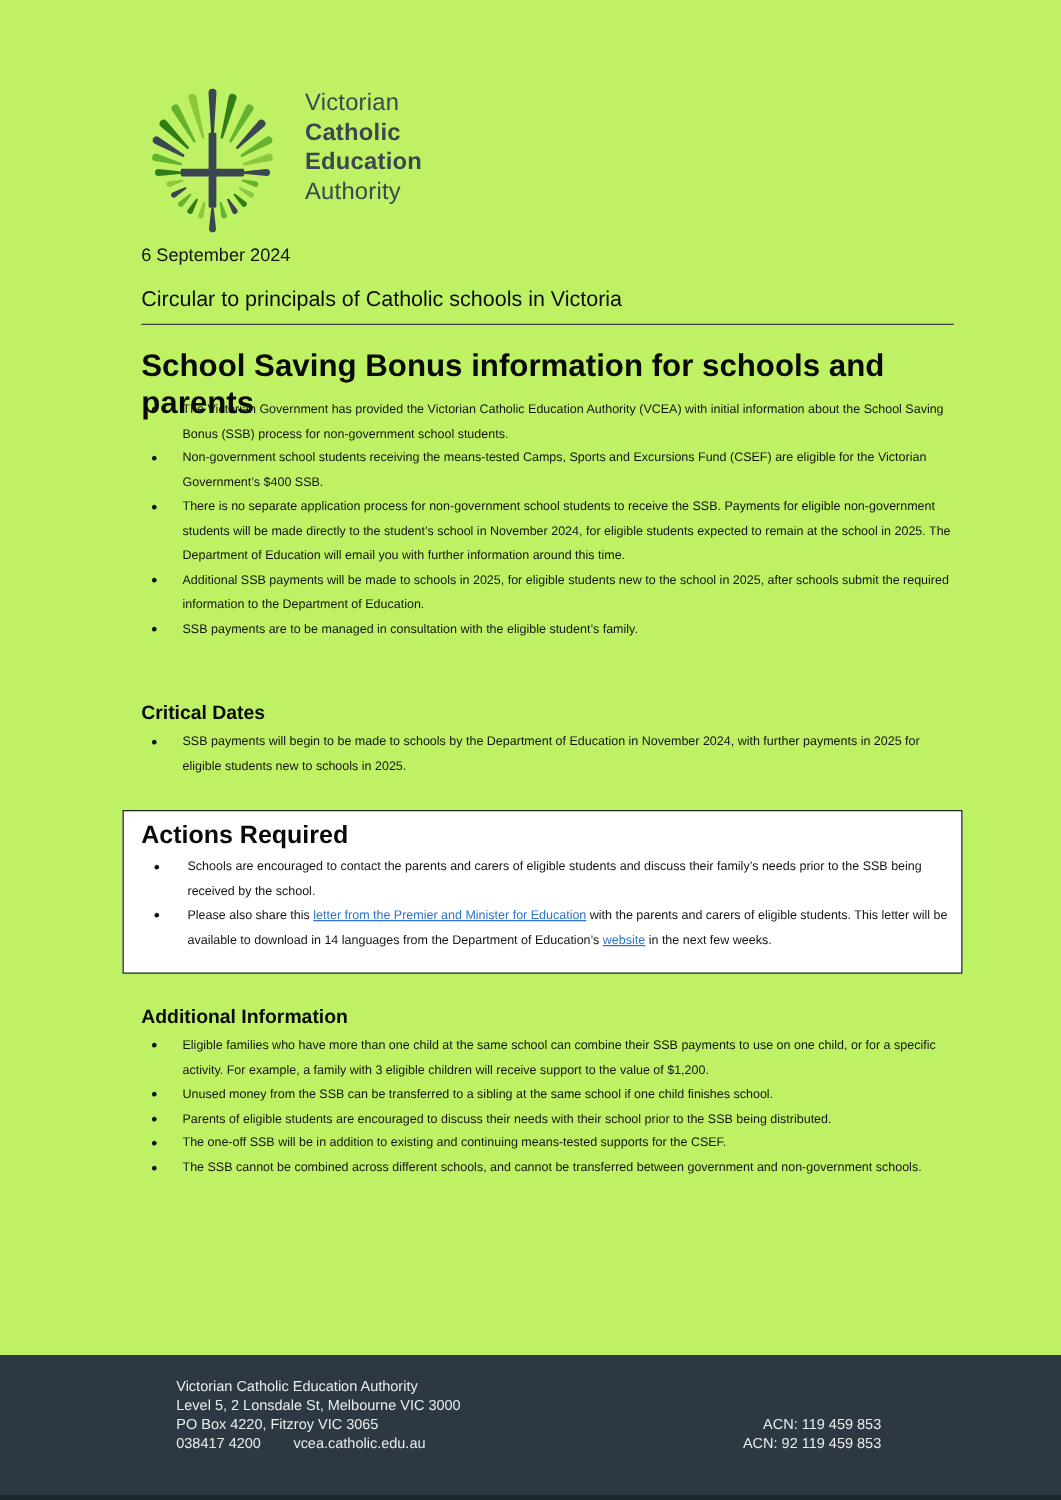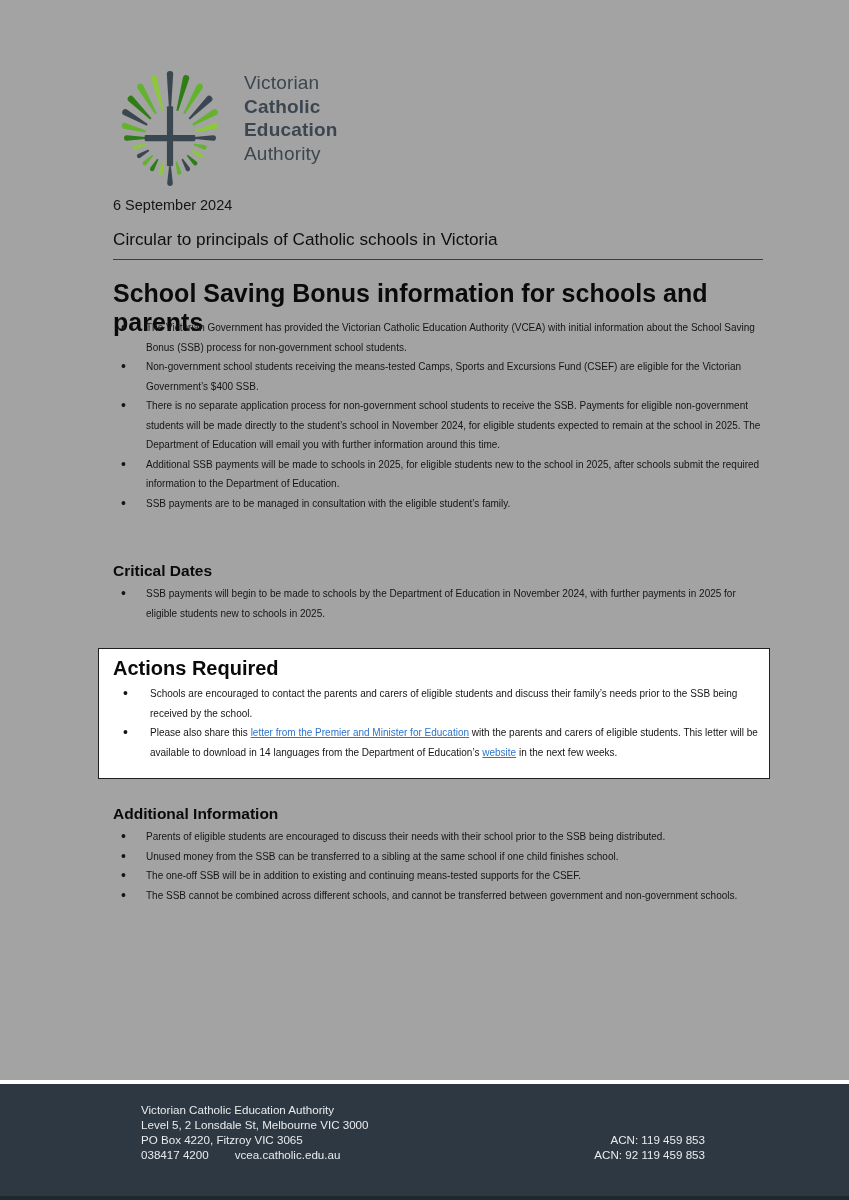--- a/index.html
+++ b/index.html
@@ -4,21 +4,21 @@
 <style>
   * { margin:0; padding:0; box-sizing:border-box; }
   html,body { background:#ffffff; }
   body {
     width:849px; height:1200px;
     font-family:"Liberation Sans", sans-serif;
     color:#1a1a1a;
     position:relative;
     overflow:hidden;
   }
-  .page { position:relative; width:849px; height:1080px; background:#a3a3a3; }
+  .page { position:relative; width:849px; height:1200px; background:#bef264; }
 
   
   .logo-wrap { position:absolute; left:109px; top:60px; display:flex; align-items:flex-start; }
   .logo-svg { width:122px; height:127px; }
   .logo-text { margin-left:13px; margin-top:11px; font-size:19px; line-height:23.5px; color:#3b4650; letter-spacing:0.2px; }
   .logo-text .bold { font-weight:bold; }
 
   
   .date-line { position:absolute; left:113px; top:197px; font-size:14.5px; color:#151515; }
   .circular-title {
@@ -139,22 +139,23 @@
     <h2>Actions Required</h2>
     <ul class="bullets">
       <li>Schools are encouraged to contact the parents and carers of eligible students and discuss their family’s needs prior to the SSB being received by the school.</li>
       <li><span>Please also share this </span><a class="doc-link" href="#">letter from the Premier and Minister for Education</a><span> with the parents and carers of eligible students. This letter will be available to download in 14 languages from the Department of Education’s </span><a class="doc-link" href="#">website</a><span> in the next few weeks.</span></li>
     </ul>
   </div>
 
   <div class="section sec-additional">
     <h2>Additional Information</h2>
     <ul class="bullets">
+      <li>Eligible families who have more than one child at the same school can combine their SSB payments to use on one child, or for a specific activity. For example, a family with 3 eligible children will receive support to the value of $1,200.</li>
+      <li>Unused money from the SSB can be transferred to a sibling at the same school if one child finishes school.</li>
       <li>Parents of eligible students are encouraged to discuss their needs with their school prior to the SSB being distributed.</li>
-      <li>Unused money from the SSB can be transferred to a sibling at the same school if one child finishes school.</li>
       <li>The one-off SSB will be in addition to existing and continuing means-tested supports for the CSEF.</li>
       <li>The SSB cannot be combined across different schools, and cannot be transferred between government and non-government schools.</li>
     </ul>
   </div>
 
   <div class="footer">
     <div class="footer-left">
       <div>Victorian Catholic Education Authority</div>
       <div>Level 5, 2 Lonsdale St, Melbourne VIC  3000</div>
       <div>PO Box 4220, Fitzroy VIC  3065</div>

